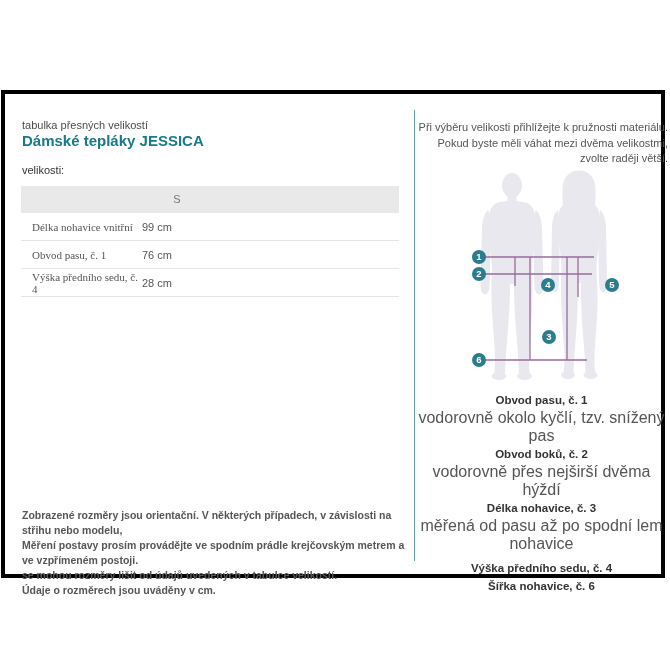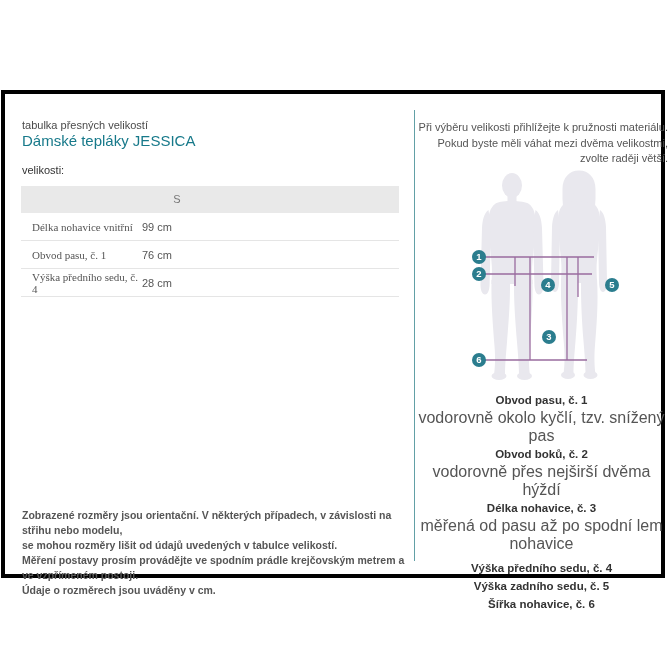--- a/index.html
+++ b/index.html
@@ -5,21 +5,21 @@
   * { margin:0; padding:0; box-sizing:border-box; }
   body { background:#ffffff; font-family:"Liberation Sans", sans-serif; }
   .page { position:relative; width:670px; height:670px; background:#ffffff; overflow:hidden; }
 
   .panel-box { position:absolute; left:1px; top:90px; width:664px; height:488px;
                border:4px solid #000000; background:#ffffff; }
 
   
   .left-col { position:absolute; left:0; top:0; width:409px; height:100%; }
   .eyebrow { position:absolute; left:17px; top:25px; font-size:11px; color:#4a4a4a; }
-  .title   { position:absolute; left:17px; top:38px; font-size:15px; font-weight:normal; color:#17798a; }
+  .title   { position:absolute; left:17px; top:38px; font-size:15px; font-weight:bold; color:#17798a; }
   .sizes-label { position:absolute; left:17px; top:70px; font-size:11px; font-weight:normal; color:#333333; }
 
   .size-table { position:absolute; left:16px; top:92px; width:378px; font-size:11px; }
   .thead { height:27px; background:#e9e9e9; line-height:27px; }
   .size-col-h { display:inline-block; margin-left:138px; width:36px; text-align:center; color:#777777; }
   .trow { display:flex; align-items:center; height:28px; border-bottom:1px solid #e5e5e5; color:#555555; }
   .tlabel { width:121px; padding-left:11px; flex:0 0 auto;font-family:Liberation Serif, serif; }
   .tvalue { padding-left:0; }
 
   .footnote { position:absolute; left:17px; top:414px; font-size:10.5px; color:#555555; line-height:15px;font-weight:bold; }
@@ -68,22 +68,22 @@
           <span class="tvalue">76 cm</span>
         </div>
         <div class="trow">
           <span class="tlabel">Výška předního sedu, č. 4</span>
           <span class="tvalue">28 cm</span>
         </div>
       </div>
 
       <div class="footnote">
         <div>Zobrazené rozměry jsou orientační. V některých případech, v závislosti na střihu nebo modelu,</div>
+        <div>Měření postavy prosím provádějte ve spodním prádle krejčovským metrem a ve vzpřímeném postoji.</div>
         <div>se mohou rozměry lišit od údajů uvedených v tabulce velikostí.</div>
-        <div>Měření postavy prosím provádějte ve spodním prádle krejčovským metrem a ve vzpřímeném postoji.</div>
         <div>Údaje o rozměrech jsou uváděny v cm.</div>
       </div>
     </div>
 
     <div class="divider"></div>
 
     <div class="right-col">
       <div class="intro">
         <div>Při výběru velikosti přihlížejte k pružnosti materiálu.</div>
         <div>Pokud byste měli váhat mezi dvěma velikostmi,</div>
@@ -165,22 +165,19 @@
           <div class="legend-desc">vodorovně přes nejširší dvěma hýždí</div>
         </div>
         <div class="legend-item">
           <div class="legend-title">Délka nohavice, č. 3</div>
           <div class="legend-desc">měřená od pasu až po spodní lem nohavice</div>
         </div>
         <div class="legend-item gap-top">
           <div class="legend-title">Výška předního sedu, č. 4</div>
         </div>
         <div class="legend-item">
-          <div class="legend-title">Výška zadního sedu, č. 5</div>
-        </div>
-        <div class="legend-item">
           <div class="legend-title">Šířka nohavice, č. 6</div>
         </div>
       </div>
     </div>
 
   </div>
 </div>
 
 </body></html>

